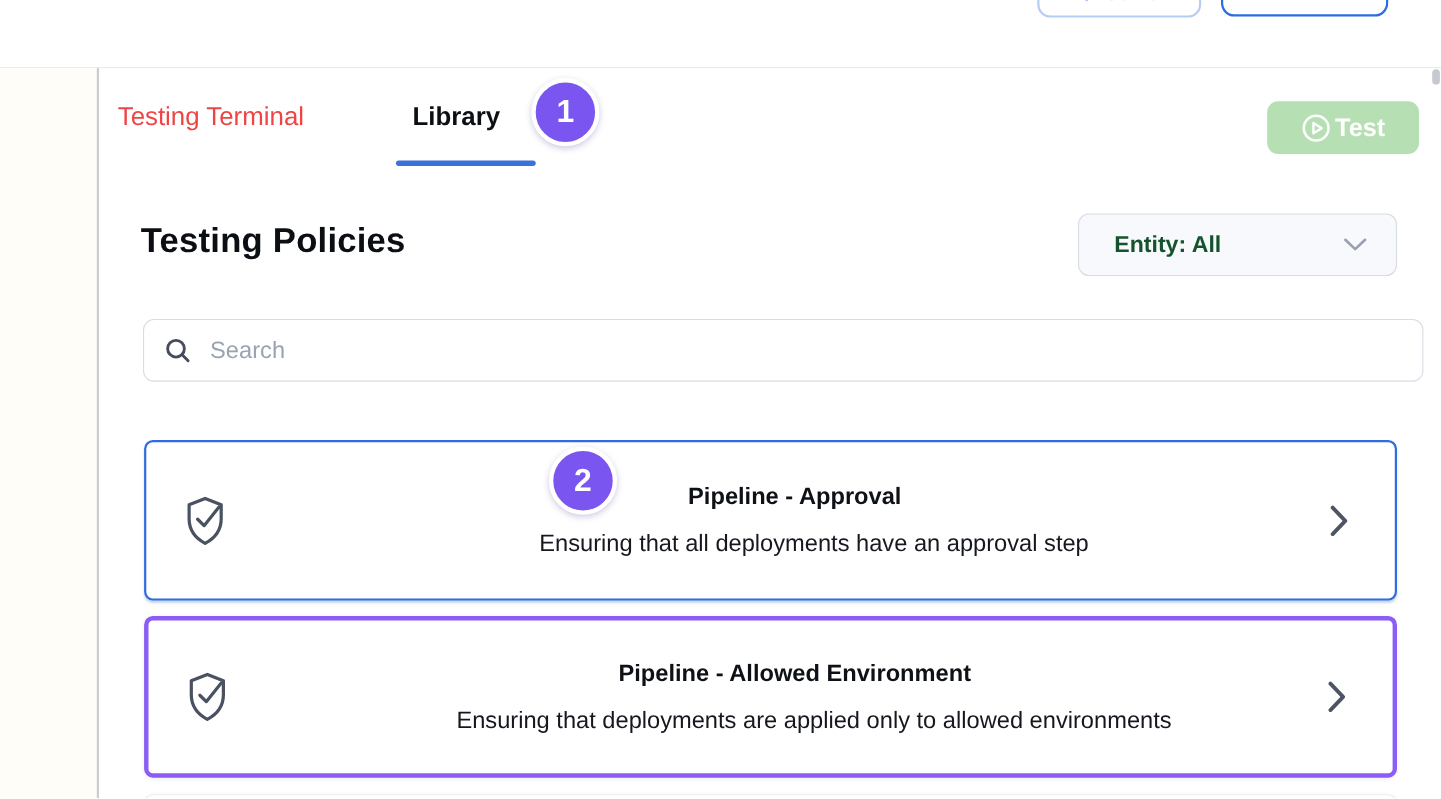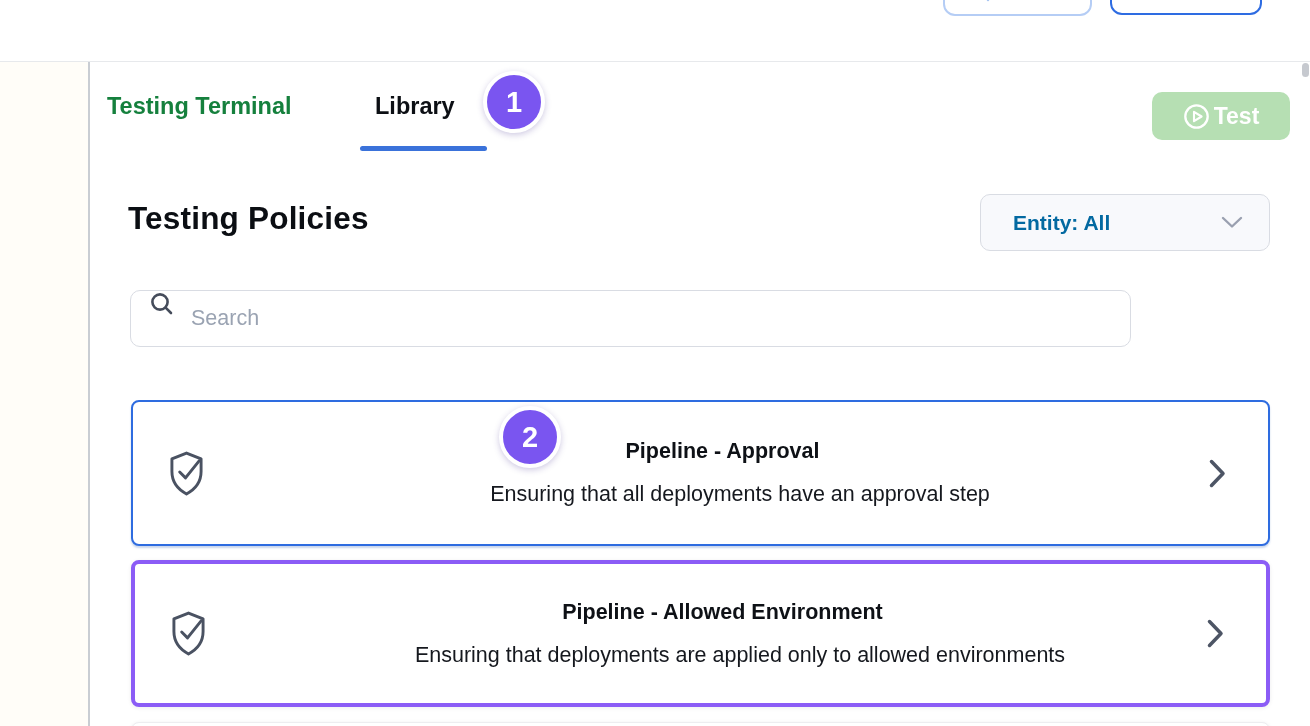--- a/index.html
+++ b/index.html
@@ -19,21 +19,21 @@
   
   .left-rail { position:absolute; left:0; top:62px; width:88px; height:664px; background:#fffdf8; }
   .v-divider { position:absolute; left:88px; top:62px; width:2px; height:664px; background:#c9cdd3; }
 
   
   .scroll-thumb { position:absolute; right:1px; top:63px; width:7px; height:14px;
                   border-radius:4px; background:#c6c9cf; }
 
   
   .tab { position:absolute; top:93px; font-size:23.5px; cursor:pointer; }
-  .tab-inactive { left:107px; color:#15803d; font-weight:700; }
+  .tab-inactive { left:107px; color:#ef4444; font-weight:400; }
   .tab-active { left:375px; color:#0c0f14; font-weight:700; }
   .tab-underline { position:absolute; left:360px; top:146px; width:127px; height:4.5px;
                    border-radius:3px; background:#3a72da; }
 
   
   .step-badge { position:absolute; width:62px; height:62px; border-radius:50%;
                 background:#7a55f0; border:4px solid #ffffff;
                 display:flex; align-items:center; justify-content:center;
                 color:#ffffff; font-size:29px; font-weight:700;
                 box-shadow:0 2px 6px rgba(60,40,140,.25); z-index:5; }
@@ -47,26 +47,26 @@
               color:#ffffff; font-size:23px; font-weight:700; cursor:pointer; }
 
   
   .page-title { position:absolute; left:128px; top:200px; font-size:31.5px;
                 font-weight:800; color:#0b0e13; letter-spacing:.2px; }
 
   
   .entity-select { position:absolute; left:980px; top:194px; width:290px; height:57px;
                    background:#f8f9fc; border:1.5px solid #d9dce3; border-radius:10px;
                    display:flex; align-items:center; padding:0 26px 0 32px; cursor:pointer; }
-  .entity-label { font-size:21px; font-weight:600; color:#0369a1; flex:1; }
+  .entity-label { font-size:21px; font-weight:600; color:#14532d; flex:1; }
 
   
-  .search-box { position:absolute; left:130px; top:290px; width:1001px; height:57px;
+  .search-box { position:absolute; left:130px; top:290px; width:1164px; height:57px;
                 background:#ffffff; border:1.5px solid #d9dce3; border-radius:10px;
-                display:flex; padding:0 18px; }
+                display:flex; align-items:center; padding:0 18px; }
   .search-box input { border:none; outline:none; background:transparent; flex:1;
                       font-size:21.5px; color:#1d2430; margin-left:16px;
                       font-family:"Liberation Sans", sans-serif; }
   .search-box input::placeholder { color:#9aa3b2; }
 
   
   .policy-card { position:absolute; left:131px; width:1139px; background:#ffffff;
                  border-radius:8px; display:flex; align-items:center;
                  padding:0 42px 0 36px; cursor:pointer;text-align:center; }
   .card-1 { top:400px; height:146px; border:2px solid #2e6ce0;

